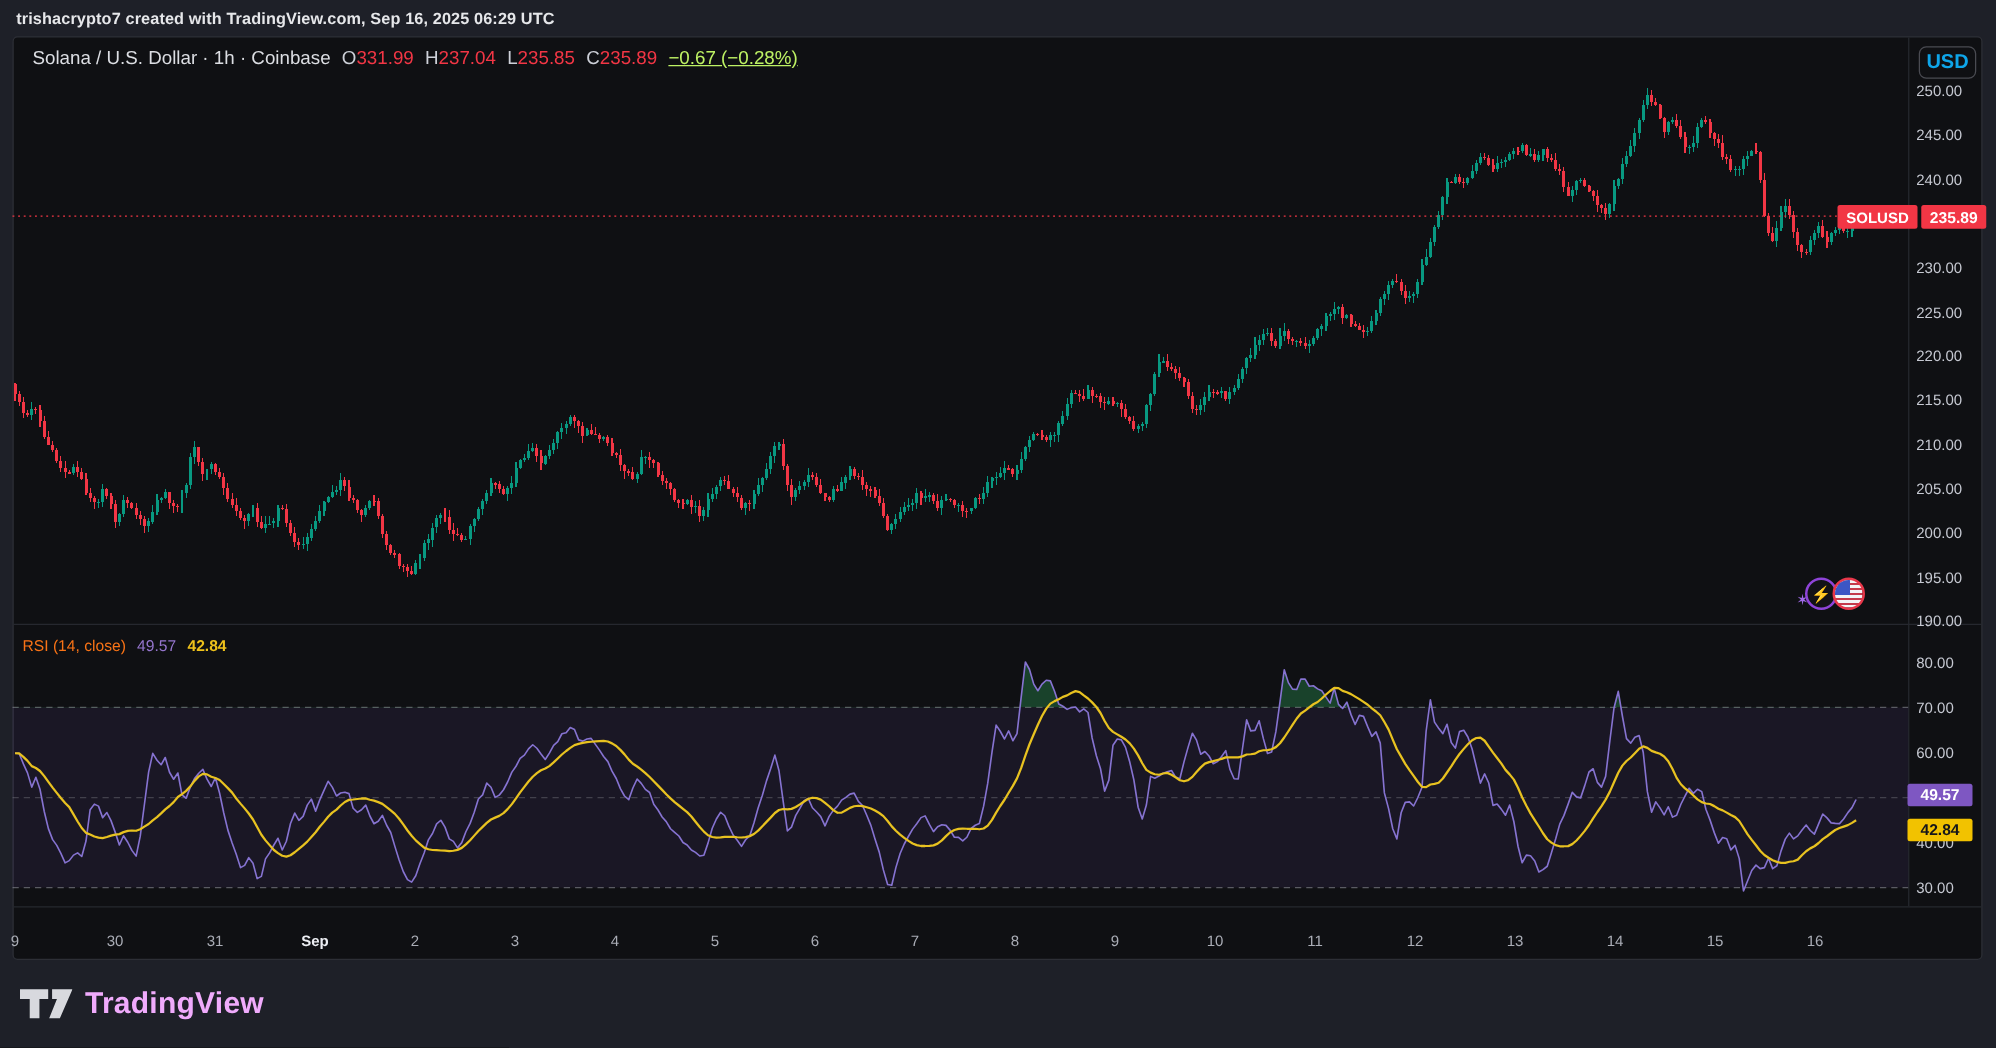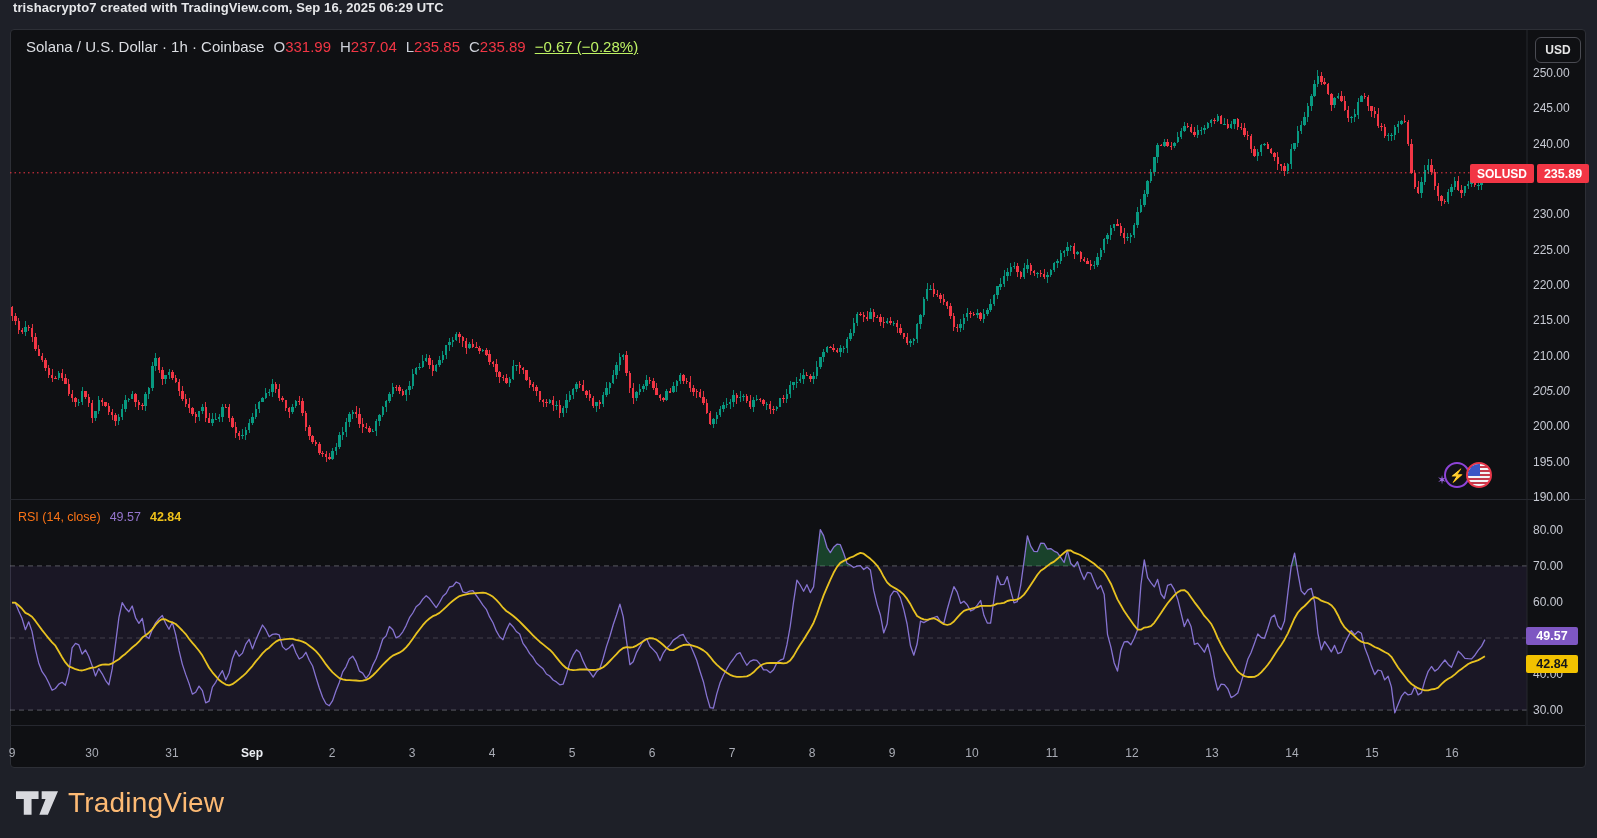--- a/index.html
+++ b/index.html
@@ -4,21 +4,21 @@
 <style>
   html,body{margin:0;padding:0;}
   body{
     width:1597px;height:838px;overflow:hidden;position:relative;
     background:#1e2028;
     font-family:"Liberation Sans", sans-serif;
     -webkit-font-smoothing:antialiased;
   }
   .abs{position:absolute;}
   
-  .topbar{left:0;top:0;width:1357px;height:29px;display:flex;align-items:flex-start;}
+  .topbar{left:0;top:0;width:1357px;height:29px;display:flex;align-items:center;}
   .topbar span{padding-left:13px;font-size:13px;font-weight:600;color:#e6e7ea;letter-spacing:.1px;}
   
   .widget{left:10px;top:29px;width:1576px;height:739px;background:#0f1013;border:1px solid #2d2f36;border-radius:4px;box-sizing:border-box;}
   #chart-svg{left:0;top:0;width:1597px;height:838px;z-index:2;pointer-events:none;}
   #labels{left:0;top:0;width:1597px;height:838px;z-index:3;pointer-events:none;}
   .axis-label{position:absolute;font-size:12px;color:#c6c9d2;white-space:nowrap;}
   .time-label{position:absolute;font-size:12px;color:#aaadb6;transform:translateX(-50%);white-space:nowrap;}
   .time-label.major{color:#eceef3;font-weight:700;}
   
   .symbol-row{left:26px;top:38px;z-index:4;display:flex;align-items:center;gap:9px;font-size:15px;}
@@ -27,21 +27,21 @@
   .ohlc .pair .k{color:#cdd0d8;}
   .ohlc .pair .v{color:#f23645;}
   .ohlc .chg{color:#bef264;text-decoration:underline;}
   
   .rsi-row{left:18px;top:510px;z-index:4;display:flex;align-items:center;gap:9px;font-size:12.5px;}
   .rsi-row .t{color:#f97316;}
   .rsi-row .v1{color:#9575cd;}
   .rsi-row .v2{color:#efc21b;font-weight:600;}
   
   .usd-btn{left:1535px;top:37px;width:44px;height:24px;z-index:4;border:1px solid #4a4b52;border-radius:6px;
-    display:flex;align-items:center;justify-content:center;font-size:12px;font-weight:700;color:#e5e5e5;background:transparent;}
+    display:flex;align-items:center;justify-content:center;font-size:16px;font-weight:700;color:#0ea5e9;background:transparent;}
   
   .price-flag{left:1470px;top:164px;z-index:5;display:flex;gap:3px;height:19px;font-weight:700;}
   .price-flag .sym{background:#f23645;color:#fff;font-size:12px;display:flex;align-items:center;padding:0 7px;border-radius:2px;}
   .price-flag .val{background:#f23645;color:#fff;font-size:12.5px;display:flex;align-items:center;justify-content:center;width:52px;border-radius:2px;}
   
   .rsi-flag{left:1526px;width:52px;height:18px;z-index:5;display:flex;align-items:center;justify-content:center;
     font-size:12.5px;font-weight:700;border-radius:2px;}
   .rsi-flag.purple{top:627px;background:#7e57c2;color:#fff;}
   .rsi-flag.yellow{top:655px;background:#f2c200;color:#15161a;}
   
@@ -49,21 +49,21 @@
   .spark{color:#a06ae8;font-size:12px;margin-right:-3px;margin-top:10px;}
   .boost{width:22px;height:22px;border:2px solid #8e44d8;border-radius:50%;display:flex;align-items:center;justify-content:center;
     color:#a06ae8;font-size:13px;background:#121217;}
   .usflag{width:22px;height:22px;border:2px solid #e8374a;border-radius:50%;margin-left:-4px;position:relative;overflow:hidden;
     background:repeating-linear-gradient(180deg,#f3f4f6 0 2px,#c43a4b 2px 4px);}
   .usflag::before{content:"";position:absolute;left:0;top:0;width:55%;height:55%;background:#3c56c5;}
   
   .footer{left:0;top:768px;width:1597px;height:70px;display:flex;align-items:center;}
   .brand{display:flex;align-items:center;gap:10px;margin-left:16px;}
   .brand svg{display:block;}
-  .brand .name{font-size:28px;font-weight:400;color:#fdba74;letter-spacing:.2px;}
+  .brand .name{font-size:24px;font-weight:700;color:#f0abfc;letter-spacing:.2px;}
   
   .hitzone{z-index:1;}
 </style>
 </head>
 <body>
 
 <div class="abs widget"></div>
 
 <svg id="chart-svg" class="abs" xmlns="http://www.w3.org/2000/svg">
     <rect x="10" y="565.9" width="1517" height="144.2" fill="rgba(126,87,194,0.10)"></rect>
@@ -970,21 +970,21 @@
 
 <div id="labels" class="abs">
     <div class="axis-label" style="left: 1533px; top: 66.0968px;">250.00</div>
     <div class="axis-label" style="left: 1533px; top: 101.422px;">245.00</div>
     <div class="axis-label" style="left: 1533px; top: 136.747px;">240.00</div>
     <div class="axis-label" style="left: 1533px; top: 207.398px;">230.00</div>
     <div class="axis-label" style="left: 1533px; top: 242.723px;">225.00</div>
     <div class="axis-label" style="left: 1533px; top: 278.048px;">220.00</div>
     <div class="axis-label" style="left: 1533px; top: 313.374px;">215.00</div>
     <div class="axis-label" style="left: 1533px; top: 348.699px;">210.00</div>
-    <div class="axis-label" style="left: 1533px; top: 384.024px; font-style: italic;">205.00</div>
+    <div class="axis-label" style="left: 1533px; top: 384.024px;">205.00</div>
     <div class="axis-label" style="left: 1533px; top: 419.349px;">200.00</div>
     <div class="axis-label" style="left: 1533px; top: 454.675px;">195.00</div>
     <div class="axis-label" style="left: 1533px; top: 490px;">190.00</div>
     <div class="axis-label" style="left: 1533px; top: 522.872px;">80.00</div>
     <div class="axis-label" style="left: 1533px; top: 558.919px;">70.00</div>
     <div class="axis-label" style="left: 1533px; top: 594.965px;">60.00</div>
     <div class="axis-label" style="left: 1533px; top: 667.058px;">40.00</div>
     <div class="axis-label" style="left: 1533px; top: 703.105px;">30.00</div>
     <div class="time-label" style="left: 12px; top: 746px;">9</div>
     <div class="time-label" style="left: 92px; top: 746px;">30</div>

